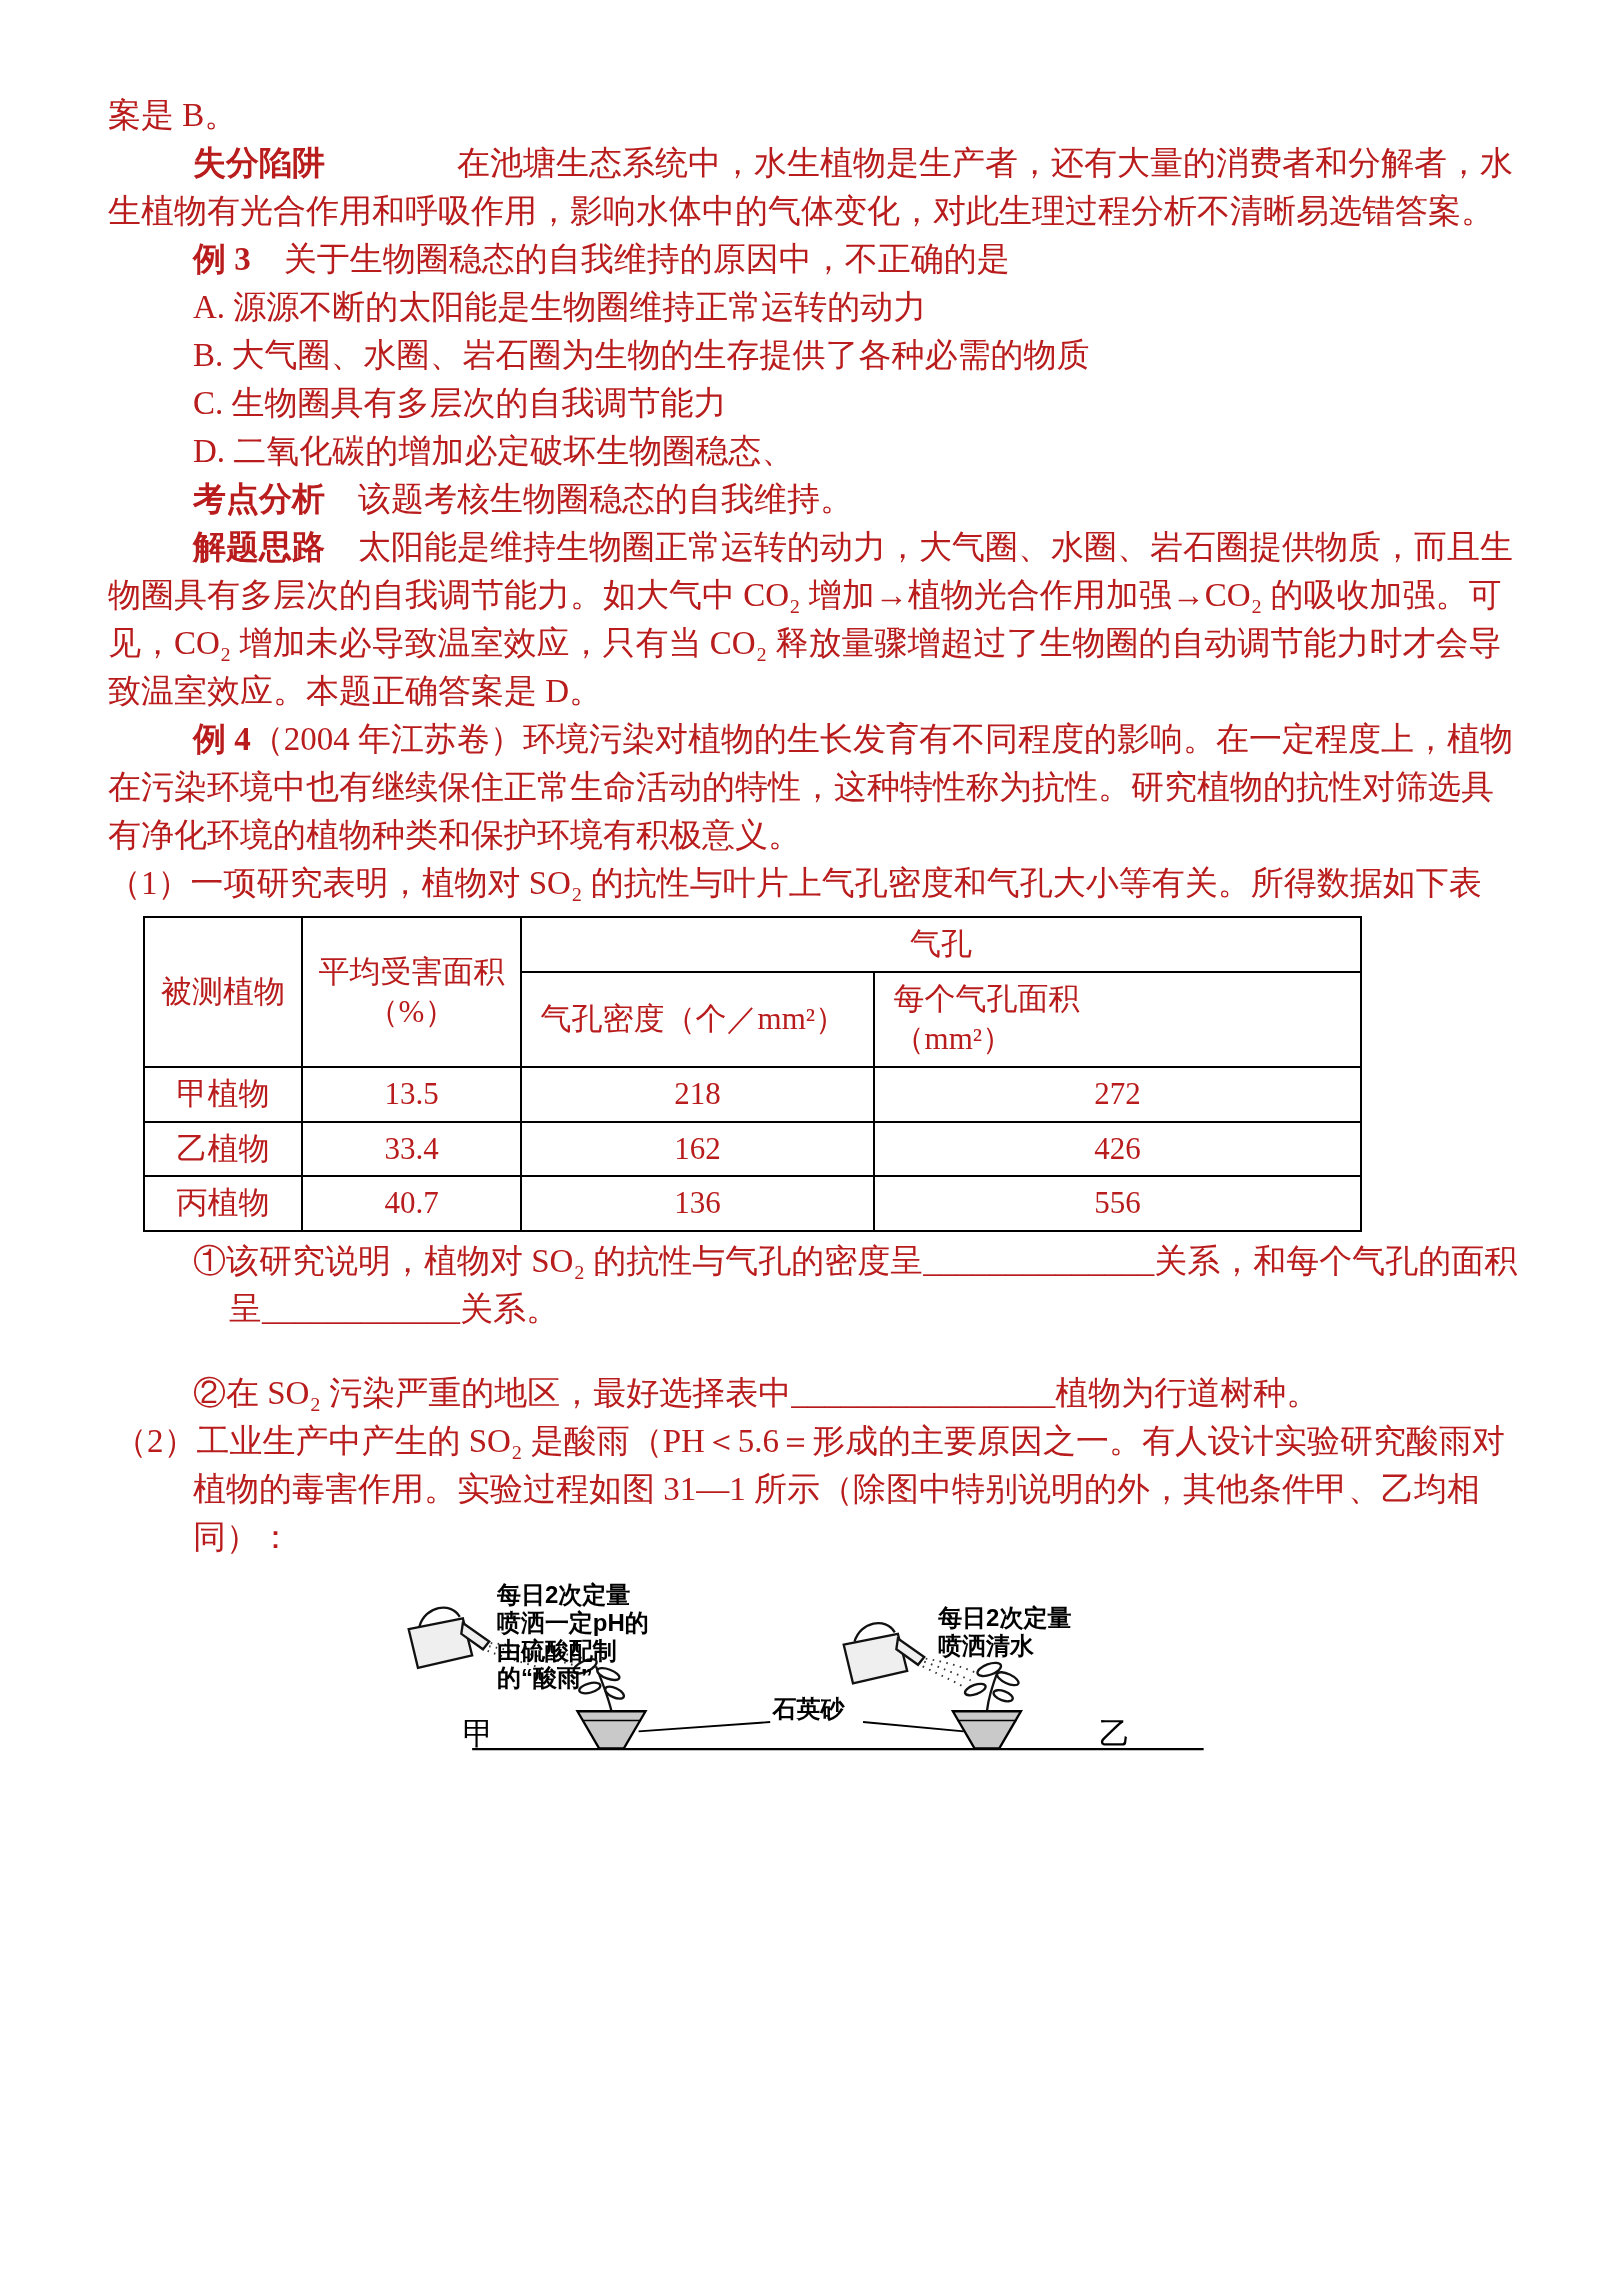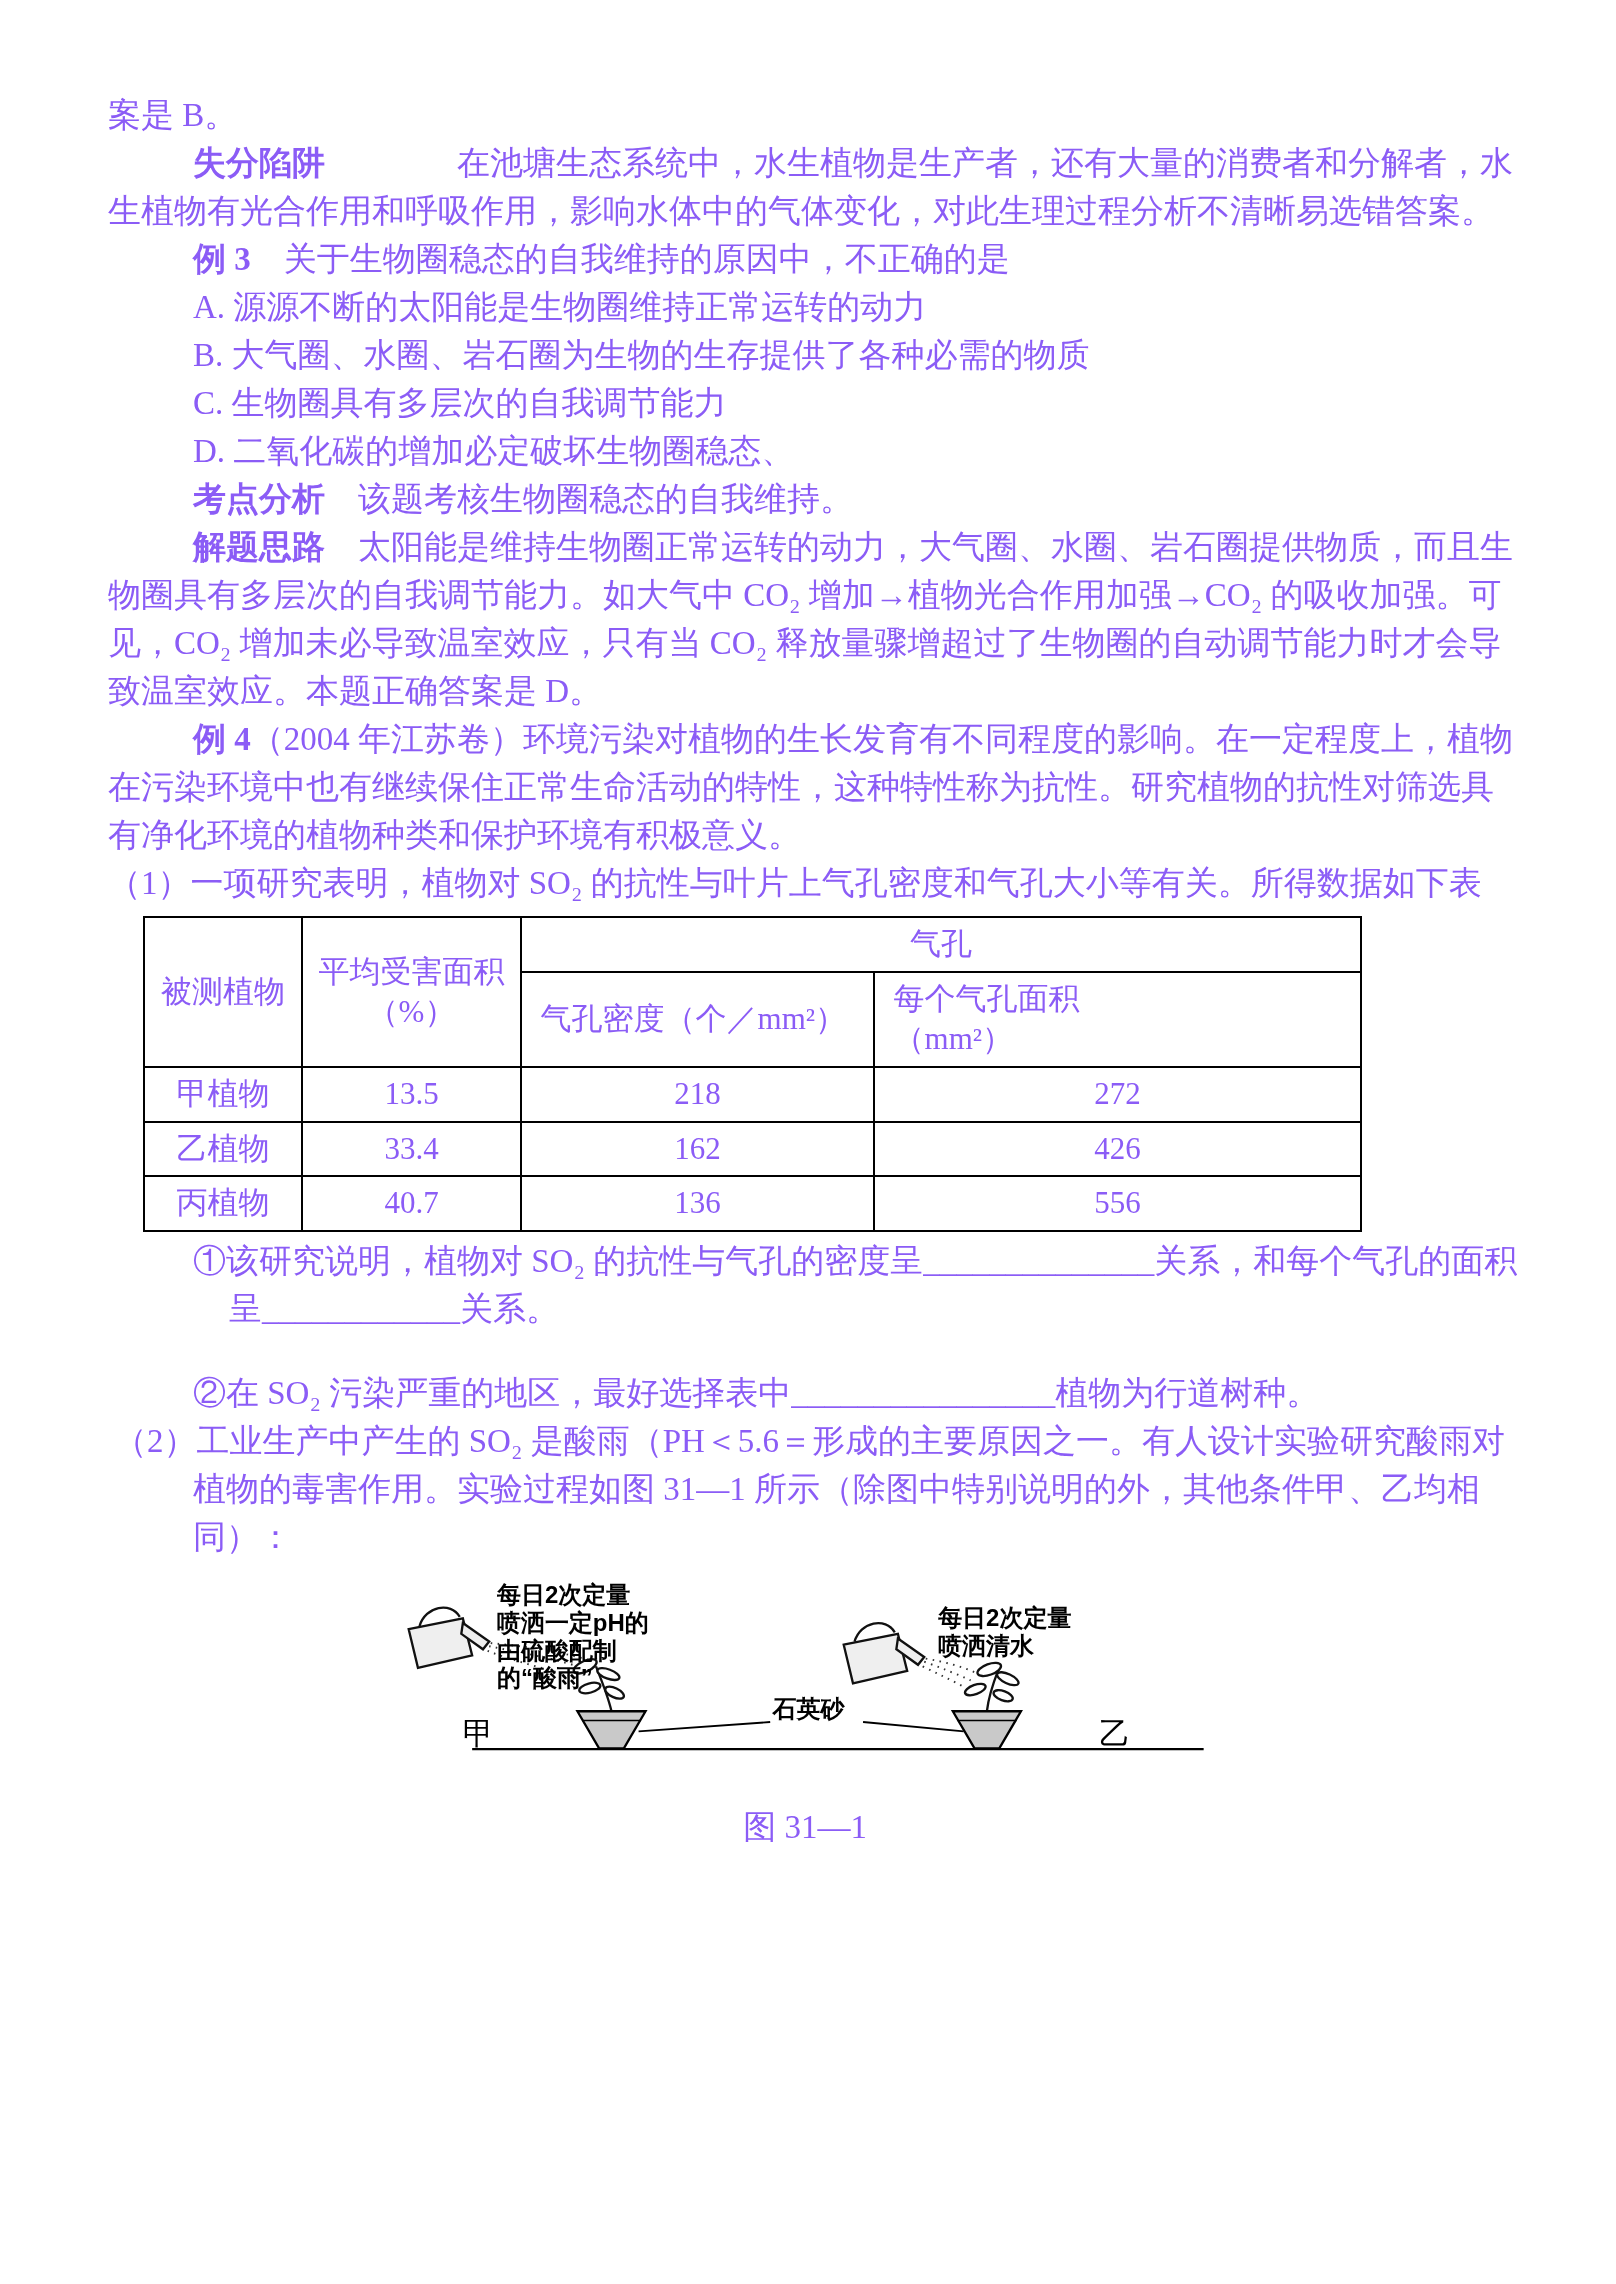--- a/index.html
+++ b/index.html
@@ -2,21 +2,21 @@
 <html style="font-size:12.4px"><head>
 <meta charset="utf-8">
 <style>
   * { box-sizing: border-box; }
   html, body { margin: 0; padding: 0; background: #ffffff; }
   .page {
     position: relative;
     width: 1616px;
     height: 2284px;
     background: #ffffff;
-    color: #8b5cf6;
+    color: #b91c1c;
     font-family: "Liberation Serif", "DejaVu Serif", serif;
     overflow: hidden;
   }
   .content {
     position: absolute;
     left: 108px;
     top: 91px;
     width: 1415px;
     font-size: 33px;
     line-height: 48px;
@@ -204,17 +204,16 @@
         <text class="fig-label" x="722" y="66">每日2次定量</text>
         <text class="fig-label" x="722" y="102">喷洒清水</text>
 
         <text class="fig-label" x="508" y="184">石英砂</text>
 
         <text class="fig-cjk" x="108" y="218">甲</text>
         <text class="fig-cjk" x="930" y="218">乙</text>
       </svg>
     </div>
 
-    <div class="caption">图 31—1</div>
 
   </div>
 </div>
 
 
 </body></html>

